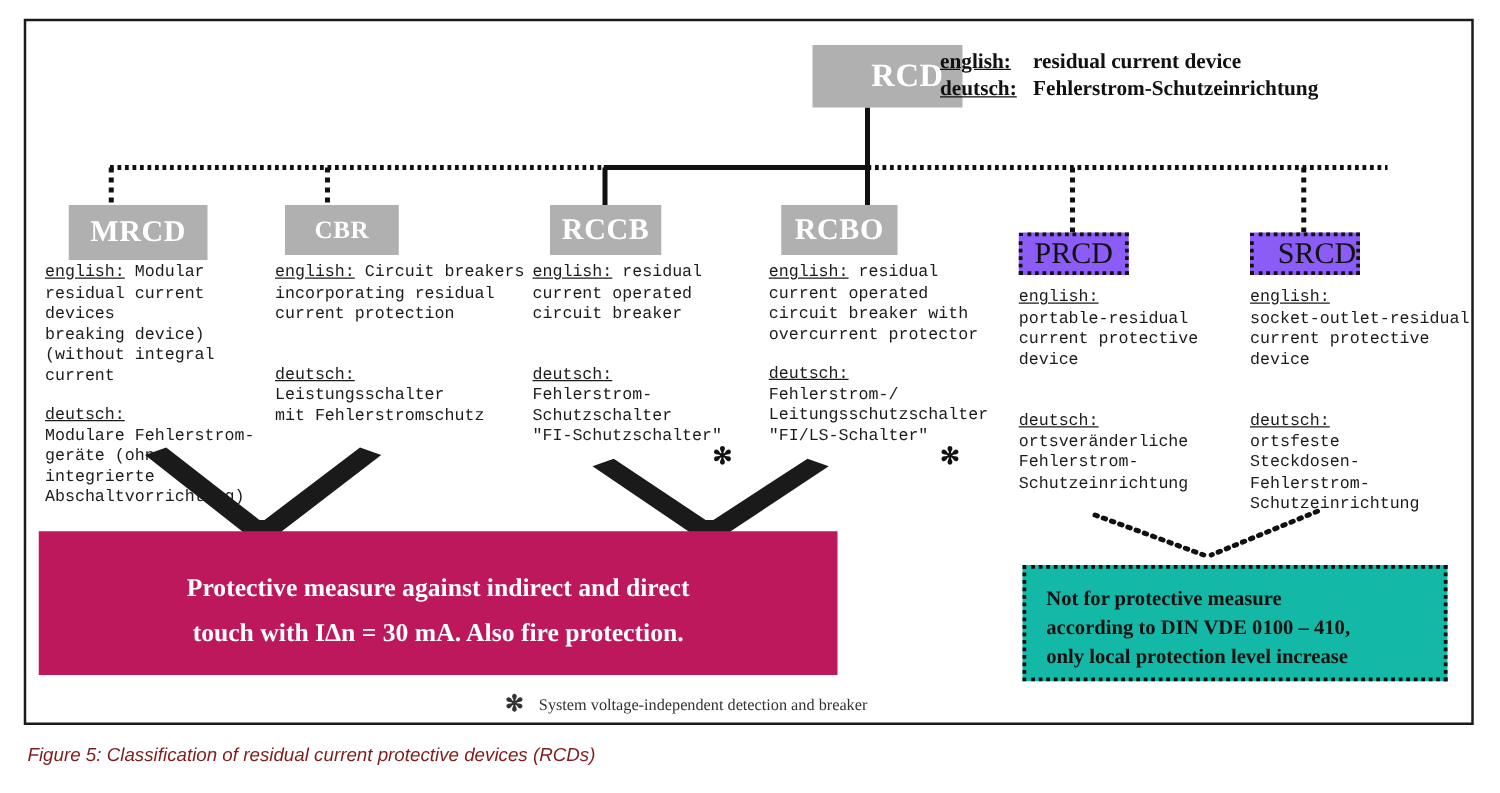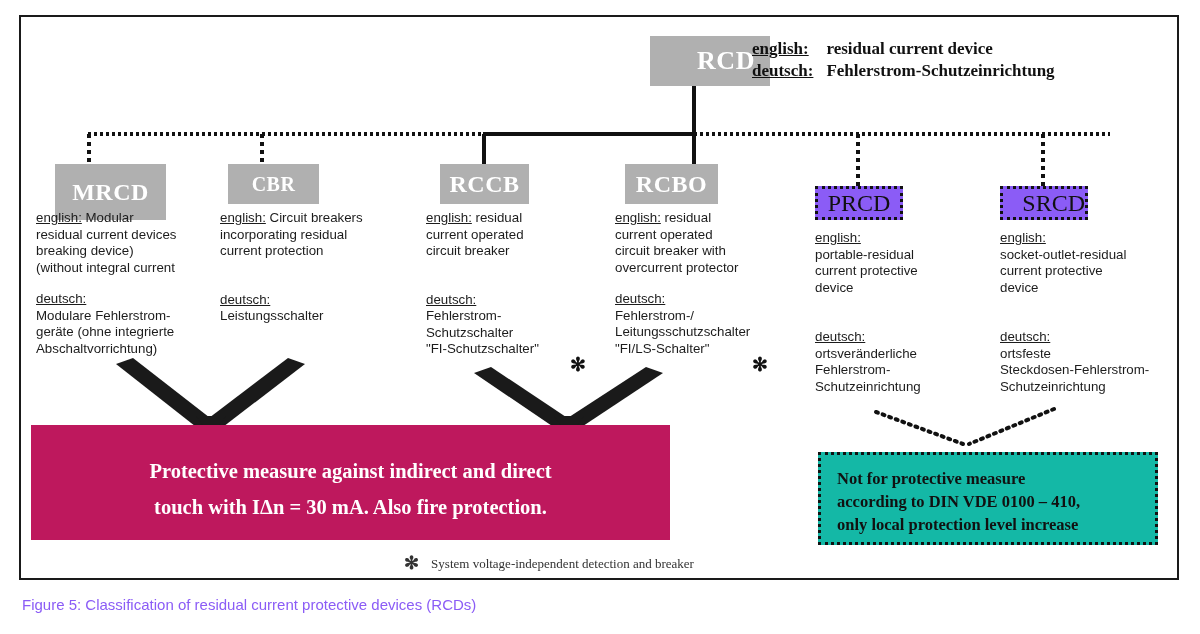--- a/index.html
+++ b/index.html
@@ -8,21 +8,21 @@
 
   .frame{position:absolute;left:19px;top:15px;width:1160px;height:565px;border:2px solid #1a1a1a;box-sizing:border-box;background:#fff;}
 
   .gnode{position:absolute;background:#b0b0b0;color:#ffffff;font-weight:bold;
          display:flex;align-items:center;justify-content:center;
          font-family:"Liberation Serif",serif;letter-spacing:.5px;}
   .dnode{position:absolute;border:3px dotted #111;background:#8b5cf6;color:#111;
          display:flex;align-items:center;justify-content:center;
          font-family:"Liberation Serif",serif;box-sizing:border-box;}
 
-  .txtblock{position:absolute;font-family:Liberation Sans, sans-serif;font-size:13.3px;line-height:16.5px;color:#1c1c1c;}
+  .txtblock{position:absolute;font-family:Liberation Mono, monospace;font-size:13.3px;line-height:16.5px;color:#1c1c1c;}
   .txtblock .u{text-decoration:underline;}
   .para{margin:0;}
   .gap{height:15px;}
 
   .hdr{position:absolute;font-family:"Liberation Serif",serif;font-weight:bold;font-size:17px;line-height:22px;color:#111;}
   .hdr table{border-collapse:collapse;}
   .hdr td{padding:0;vertical-align:top;}
   .hdr td.k{padding-right:13px;}
   .hdr .u{text-decoration:underline;}
 
@@ -33,21 +33,21 @@
   .dottedbox{position:absolute;border:3px dotted #111;background:#14b8a6;box-sizing:border-box;}
   .dottedbox .dtxt{position:absolute;left:16px;top:12px;font-weight:bold;font-size:16.5px;line-height:23px;
                    color:#111;font-family:"Liberation Serif",serif;}
 
   .footnote{position:absolute;font-family:"Liberation Serif",serif;font-size:13px;color:#333;}
   .footnote .star{font-size:18px;font-weight:bold;vertical-align:-1px;margin-right:12px;}
 
   .star-mark{position:absolute;font-size:19px;font-weight:bold;color:#111;font-family:"Liberation Serif",serif;}
 
   .caption{position:absolute;left:22px;top:596px;font-family:"Liberation Sans",sans-serif;
-           font-size:15px;color:#8b5cf6;}
+           font-style:italic;font-size:15px;color:#7f1d1d;}
 
   svg.lines{position:absolute;left:0;top:0;width:1200px;height:634px;pointer-events:none;}
 </style>
 </head>
 <body>
 
 <div id="root">
 
   <div class="frame"></div>
 
@@ -100,21 +100,21 @@
         <td><span>residual current device</span></td>
       </tr>
       <tr>
         <td class="k"><span class="u">deutsch:</span></td>
         <td><span>Fehlerstrom-Schutzeinrichtung</span></td>
       </tr>
     </tbody>
       </table>
   </div>
 
-  <div class="gnode" style="left:55px;top:164px;width:111px;height:56px;font-size:24px;">
+  <div class="gnode" style="left:55px;top:164px;width:111px;height:44px;font-size:24px;">
     <span>MRCD</span>
   </div>
   <div class="txtblock" style="left:36px;top:210px;width:190px;">
     <p class="para"><span class="u">english:</span><span> Modular</span></p>
     <p class="para">residual current devices</p>
     <p class="para">breaking device)</p>
     <p class="para">(without integral current</p>
     <div class="gap"></div>
     <p class="para"><span class="u">deutsch:</span></p>
     <p class="para">Modulare Fehlerstrom-</p>
@@ -125,20 +125,21 @@
   <div class="gnode" style="left:228px;top:164px;width:91px;height:40px;font-size:20px;font-family:Liberation Serif, serif;">
     <span>CBR</span>
   </div>
   <div class="txtblock" style="left:220px;top:210px;width:200px;">
     <p class="para"><span class="u">english:</span><span> Circuit breakers</span></p>
     <p class="para">incorporating residual</p>
     <p class="para">current protection</p>
     <div class="gap" style="height:32px;"></div>
     <p class="para"><span class="u">deutsch:</span></p>
     <p class="para">Leistungsschalter</p>
+    <p class="para">mit Fehlerstromschutz</p>
   </div>
 
   <div class="gnode" style="left:440px;top:164px;width:89px;height:40px;font-size:24px;">
     <span>RCCB</span>
   </div>
   <div class="txtblock" style="left:426px;top:210px;width:185px;">
     <p class="para"><span class="u">english:</span><span> residual</span></p>
     <p class="para">current operated</p>
     <p class="para">circuit breaker</p>
     <div class="gap" style="height:32px;"></div>

